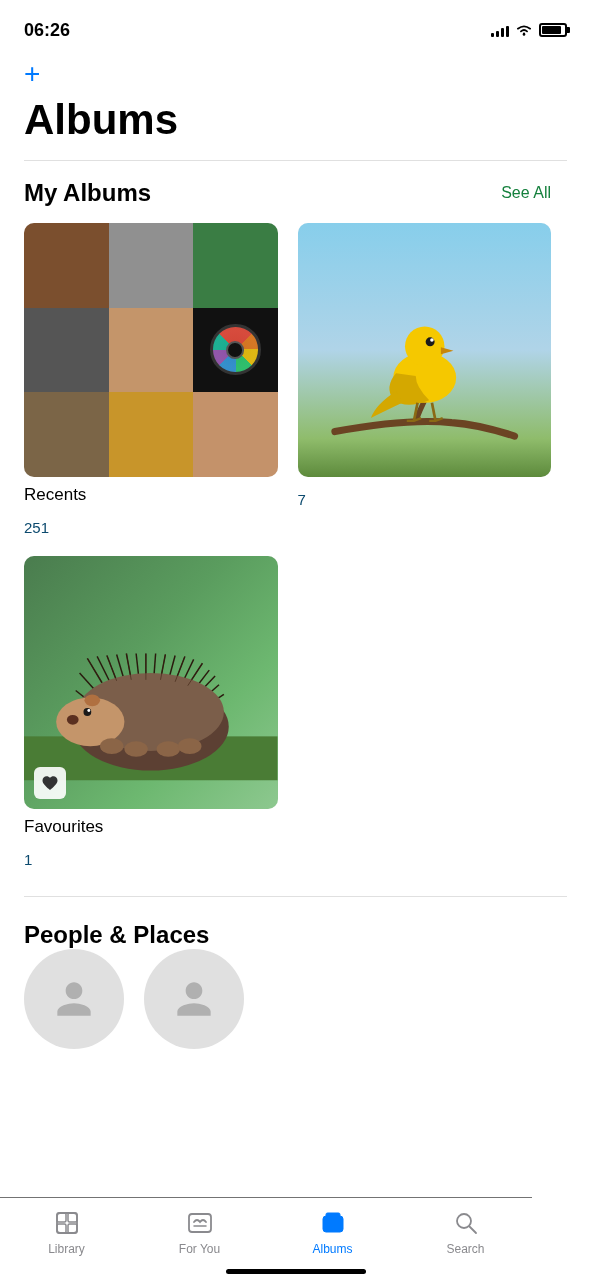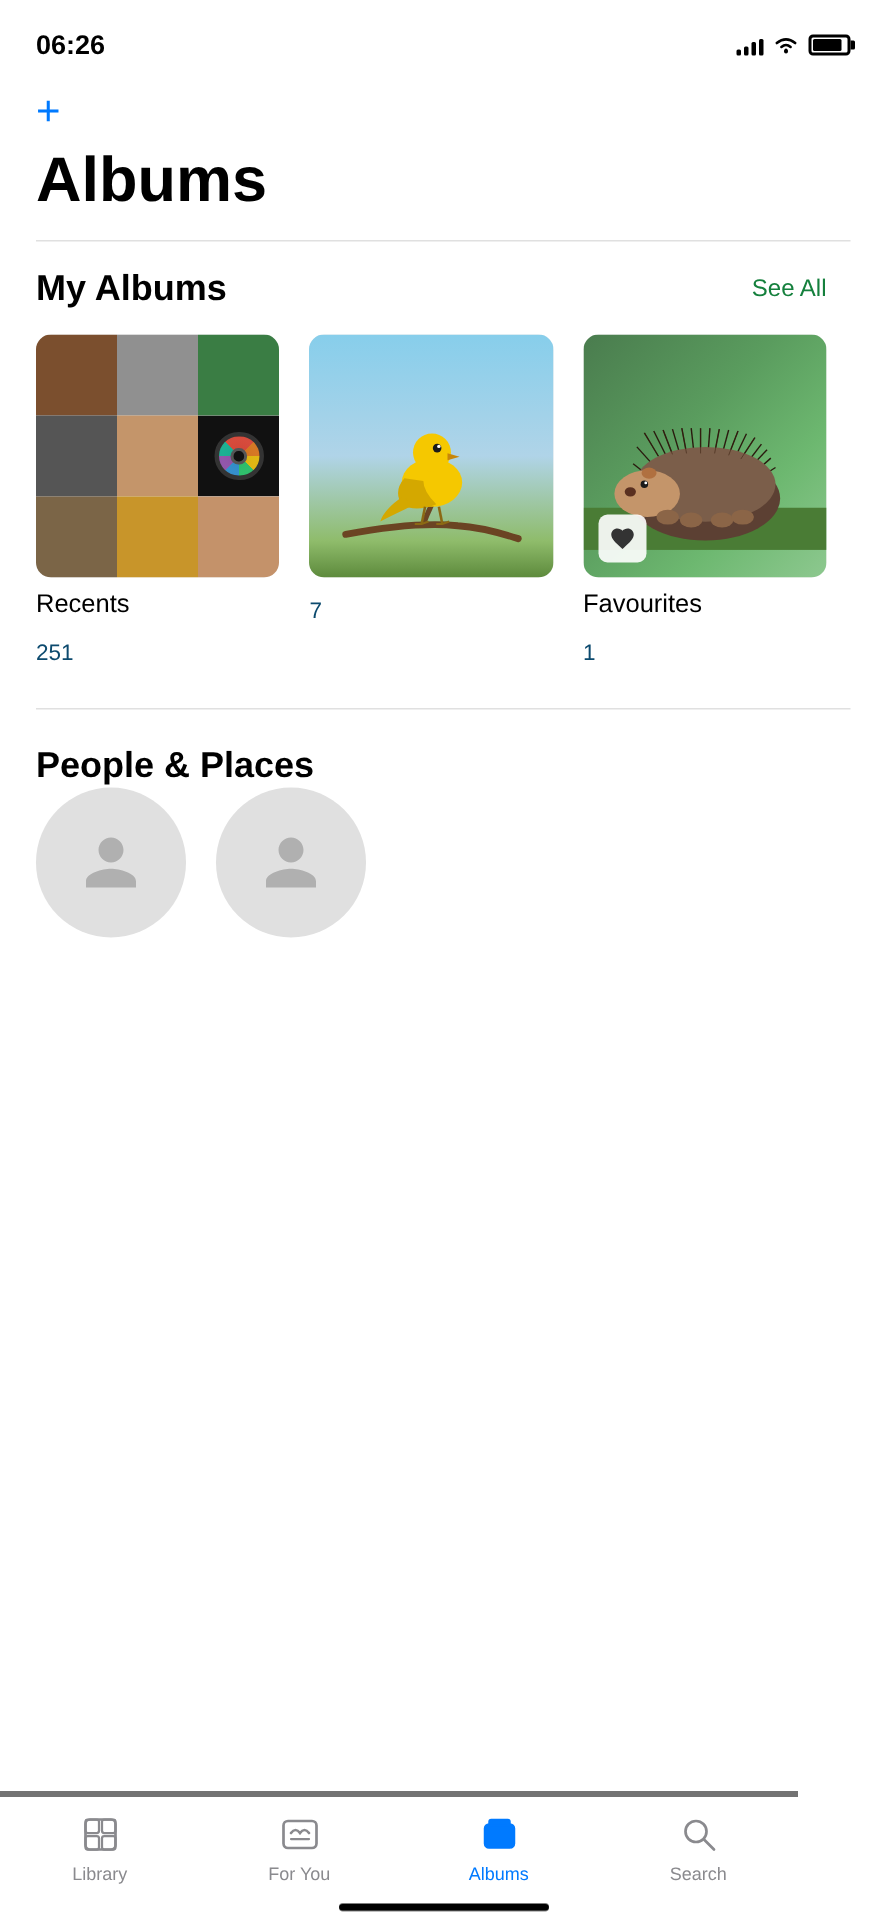--- a/index.html
+++ b/index.html
@@ -113,21 +113,21 @@
     }
     .see-all {
       font-size: 16px;
       color: #15803d;
       cursor: pointer;
     }
 
     
     .albums-grid {
       display: grid;
-      grid-template-columns: 1fr 1fr 1fr;
+      grid-template-columns: 1fr 1fr;
       gap: 20px;
     }
     .album-item {
       cursor: pointer;
     }
     .album-thumb {
       width: 100%;
       border-radius: 10px;
       overflow: hidden;
       aspect-ratio: 1;
@@ -272,21 +272,21 @@
       fill: #b0b0b0;
     }
 
     
     .tab-bar {
       position: fixed;
       bottom: 0;
       left: 0;
       width: 532px;
       background: rgba(255,255,255,0.95);
-      border-top: 4px solid #737373;
+      border-top: 1px solid #737373;
       display: flex;
       justify-content: space-around;
       align-items: flex-start;
       padding: 10px 0 24px 0;
     }
     .tab-item {
       display: flex;
       flex-direction: column;
       align-items: center;
       gap: 4px;

